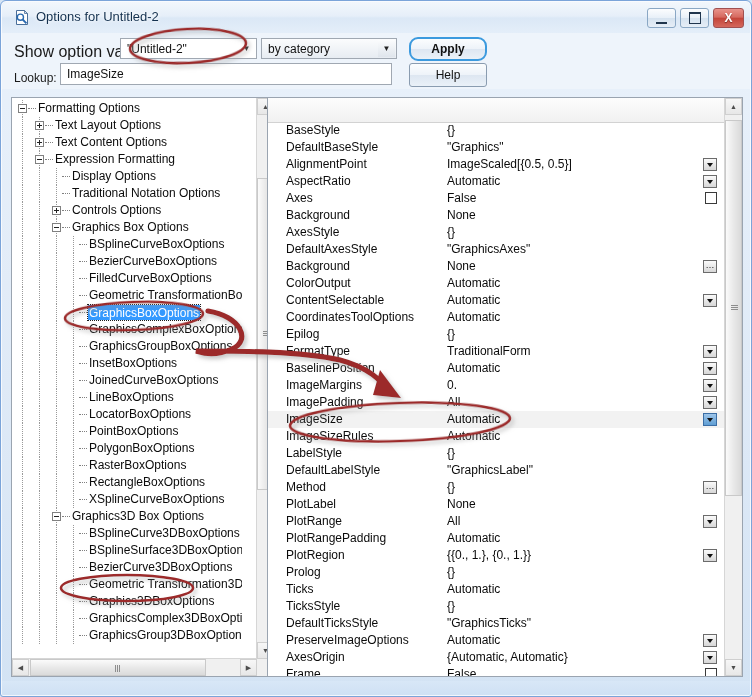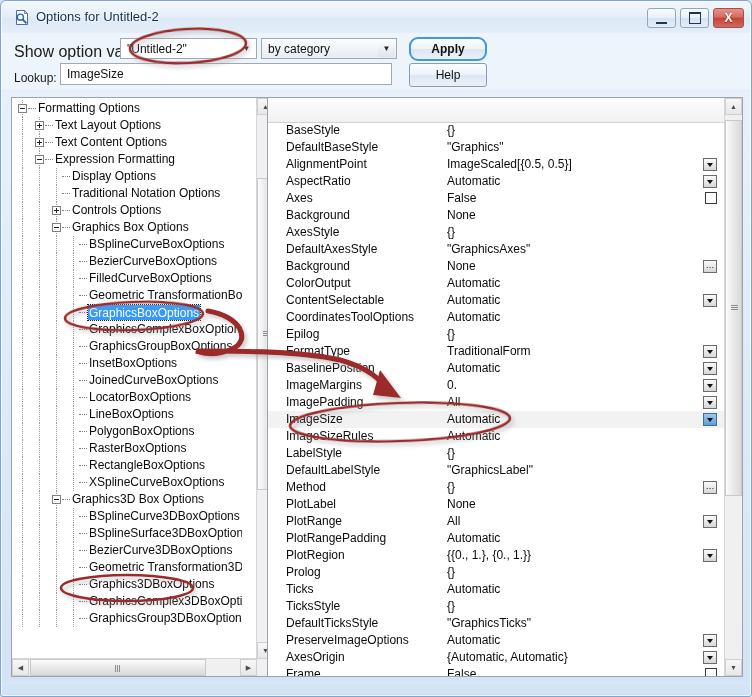--- a/index.html
+++ b/index.html
@@ -430,29 +430,37 @@
           <span class="vdot" style="left: 61px;"></span>
           <span class="tdots" style="left: 67px;"></span>
           <span class="tlabel" style="left: 77px;">JoinedCurveBoxOptions</span>
         </div>
         <div class="trow">
           <span class="vdot" style="left: 10px;"></span>
           <span class="vdot" style="left: 27px;"></span>
           <span class="vdot" style="left: 44px;"></span>
           <span class="vdot" style="left: 61px;"></span>
           <span class="tdots" style="left: 67px;"></span>
+          <span class="tlabel" style="left: 77px;">LineBoxOptions</span>
+        </div>
+        <div class="trow">
+          <span class="vdot" style="left: 10px;"></span>
+          <span class="vdot" style="left: 27px;"></span>
+          <span class="vdot" style="left: 44px;"></span>
+          <span class="vdot" style="left: 61px;"></span>
+          <span class="tdots" style="left: 67px;"></span>
           <span class="tlabel" style="left: 77px;">LocatorBoxOptions</span>
         </div>
         <div class="trow">
           <span class="vdot" style="left: 10px;"></span>
           <span class="vdot" style="left: 27px;"></span>
           <span class="vdot" style="left: 44px;"></span>
           <span class="vdot" style="left: 61px;"></span>
           <span class="tdots" style="left: 67px;"></span>
-          <span class="tlabel" style="left: 77px;">LineBoxOptions</span>
+          <span class="tlabel" style="left: 77px;">PointBoxOptions</span>
         </div>
         <div class="trow">
           <span class="vdot" style="left: 10px;"></span>
           <span class="vdot" style="left: 27px;"></span>
           <span class="vdot" style="left: 44px;"></span>
           <span class="vdot" style="left: 61px;"></span>
           <span class="tdots" style="left: 67px;"></span>
           <span class="tlabel" style="left: 77px;">PolygonBoxOptions</span>
         </div>
         <div class="trow">

